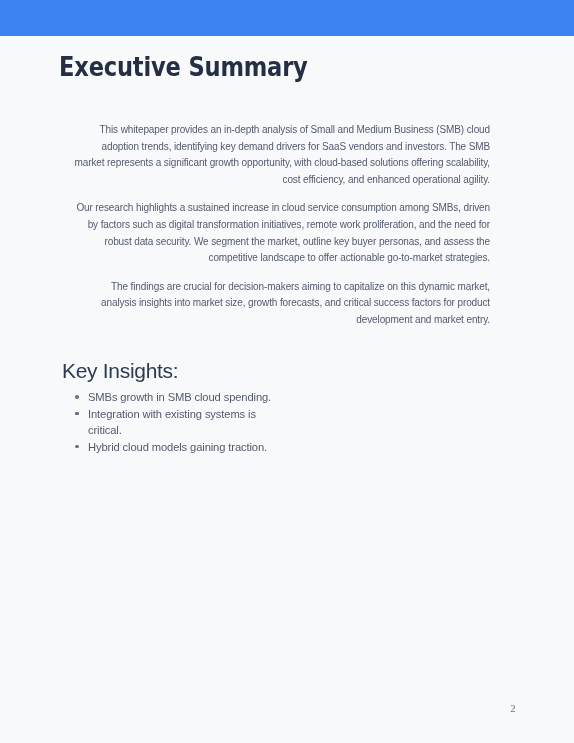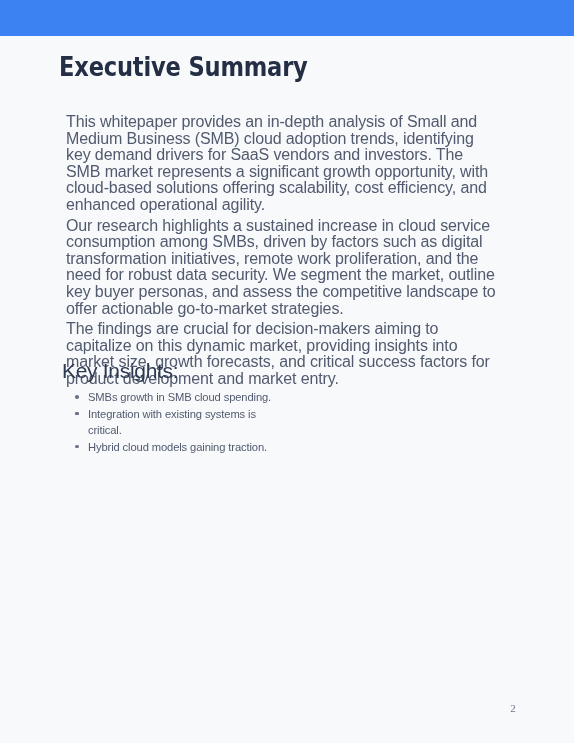--- a/index.html
+++ b/index.html
@@ -43,27 +43,27 @@
     transform: scaleX(0.93);
     transform-origin: left center;
   }
   .body-block {
     position: absolute;
     left: 62px;
     top: 110px;
     width: 440px;
   }
   .body-block p {
-    margin: 4px;
+    margin: 12px;
     font-family: "Liberation Sans", sans-serif;
-    font-size: 16px;
+    font-size: 10px;
     line-height: 16.6px;
     color: #515a6e;
     letter-spacing: -0.12px;
-    text-align: left;
+    text-align: right;
   }
   .insights-title {
     position: absolute;
     left: 62px;
     top: 360px;
     font-family: "Liberation Sans", sans-serif;
     font-size: 21px;
     font-weight: normal;
     color: #2d3a52;
     line-height: 1;
@@ -115,21 +115,21 @@
 
 <div class="page">
 
   <div class="header-bar"></div>
 
   <div class="page-title">Executive Summary</div>
 
   <div class="body-block">
     <p>This whitepaper provides an in-depth analysis of Small and Medium Business (SMB) cloud adoption trends, identifying key demand drivers for SaaS vendors and investors. The SMB market represents a significant growth opportunity, with cloud-based solutions offering scalability, cost efficiency, and enhanced operational agility.</p>
     <p>Our research highlights a sustained increase in cloud service consumption among SMBs, driven by factors such as digital transformation initiatives, remote work proliferation, and the need for robust data security. We segment the market, outline key buyer personas, and assess the competitive landscape to offer actionable go-to-market strategies.</p>
-    <p>The findings are crucial for decision-makers aiming to capitalize on this dynamic market, providing insights into market size, growth forecasts, and critical success factors for product development and market entry.</p>
+    <p>The findings are crucial for decision-makers aiming to capitalize on this dynamic market, analysis insights into market size, growth forecasts, and critical success factors for product development and market entry.</p>
   </div>
 
   <div class="insights-title">Key Insights:</div>
 
   <ul class="insights-list">
     <li>
       <span class="bullet"></span>
       <span>SMBs growth in SMB cloud spending.</span>
     </li>
     <li>

